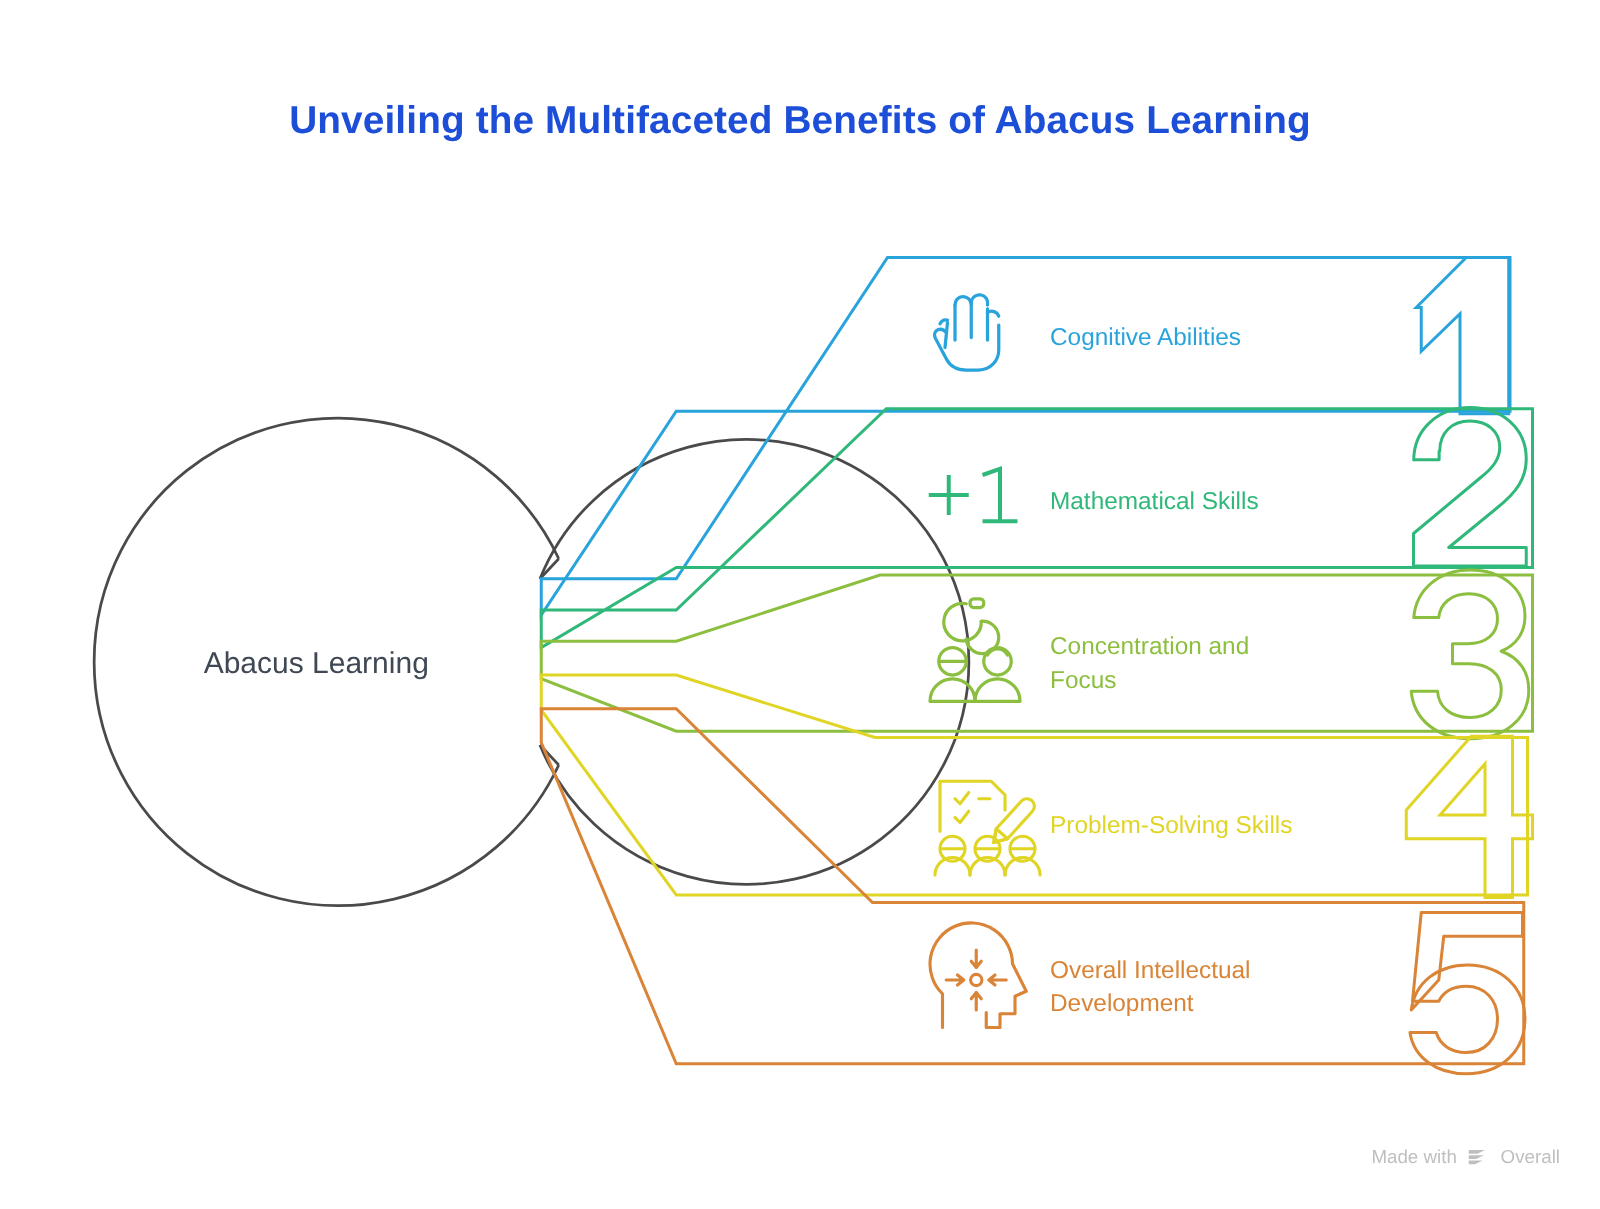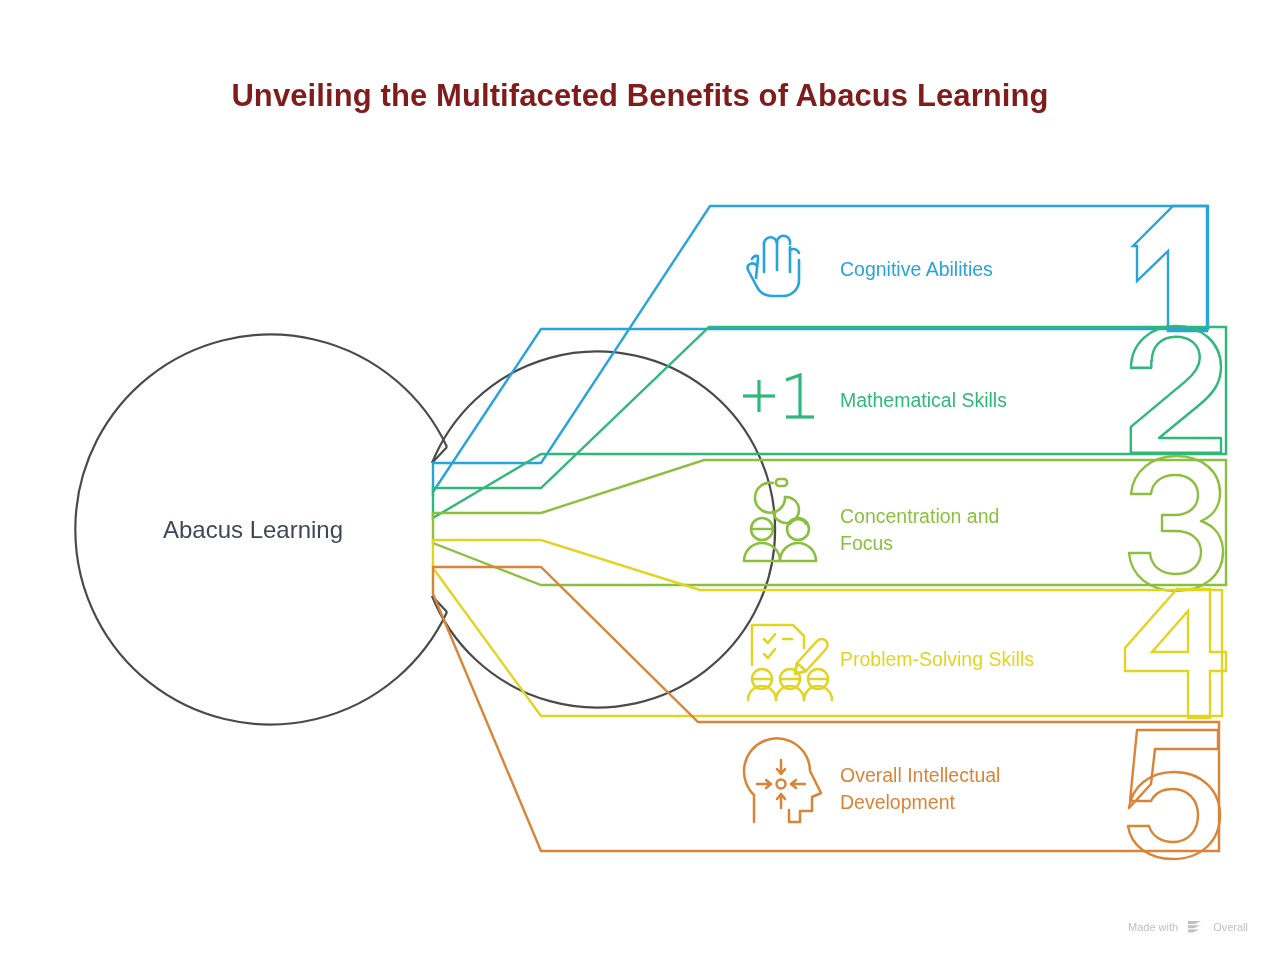--- a/index.html
+++ b/index.html
@@ -40,30 +40,30 @@
     height: 967px;
   }
   .watermark {
     position: absolute;
     right: 32px;
     bottom: 33px;
     display: flex;
     align-items: center;
     gap: 9px;
     color: #bfbfbf;
-    font-size: 11px;
+    font-size: 15px;
   }
   .wm-mark { display: block; }
 </style>
 </head>
 <body style="background: rgb(255, 255, 255);">
 
 <div id="stage">
 
-  <div id="page-title" style="color: #7f1d1d;">Unveiling the Multifaceted Benefits of Abacus Learning</div>
+  <div id="page-title" style="color: #1d4ed8;">Unveiling the Multifaceted Benefits of Abacus Learning</div>
 
   <svg id="diagram" viewBox="0 0 1280 967" xmlns="http://www.w3.org/2000/svg">
 
     <g fill="none" stroke="#4a4a4a" stroke-width="2.2">
 
       <path d="M 447 447
                A 195 195 0 1 0 447 612"></path>
 
       <path d="M 432 463
                A 178 178 0 1 1 432 596"></path>

